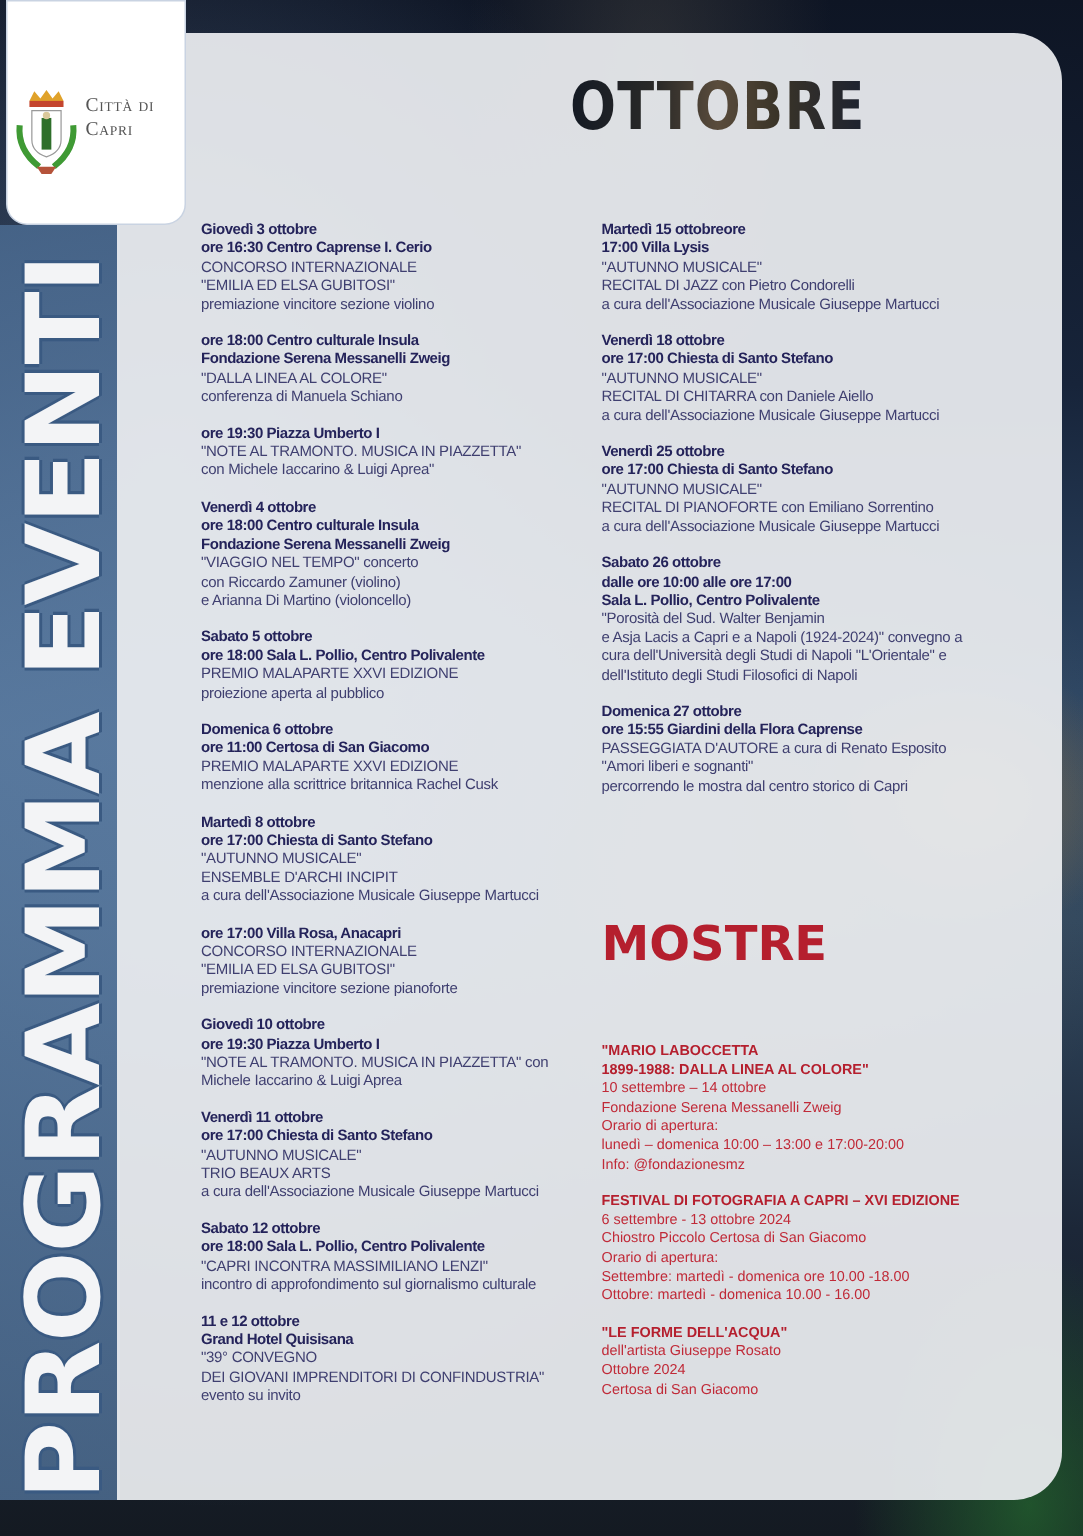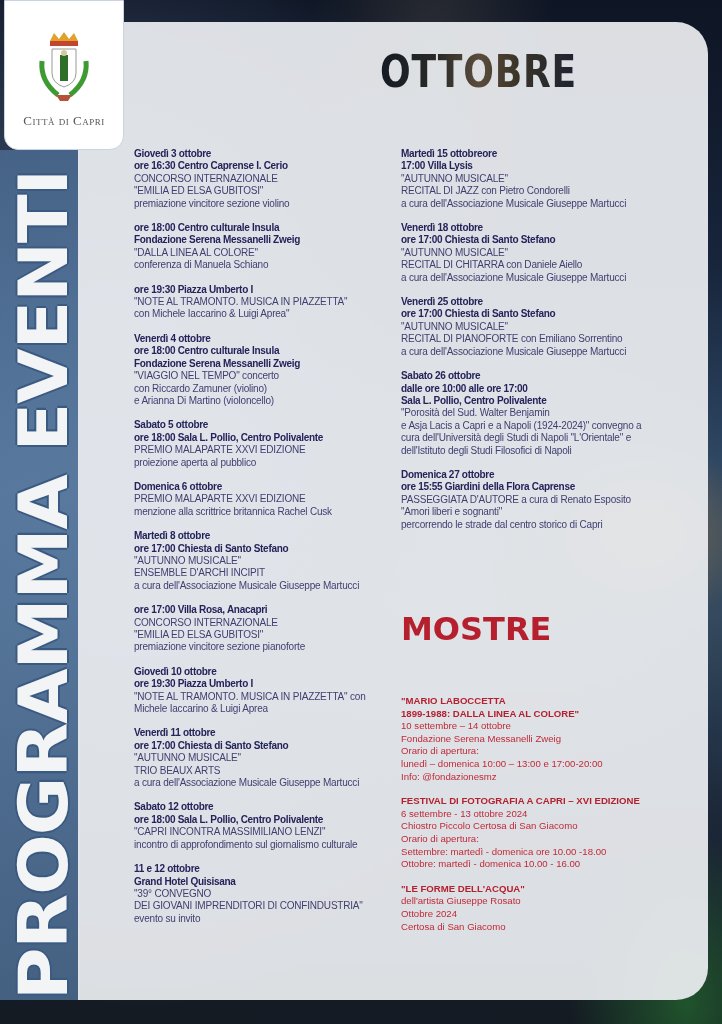--- a/index.html
+++ b/index.html
@@ -36,21 +36,21 @@
   }
   .panel {
     position:absolute; left:78px; top:22px; width:630px; height:978px;
     background: rgba(236,238,241,0.93);
     border-top-right-radius:32px; border-bottom-right-radius:32px;
   }
   .logo-card {
     position:absolute; left:4px; top:0; width:118px; height:148px;
     background:#ffffff; border:1px solid #c9d3e2;
     border-bottom-left-radius:14px; border-bottom-right-radius:14px;
-    display:flex; flex-direction:column; align-items:center;
+    display:flex; flex-direction:row; align-items:center;
   }
   .crest { margin-top:30px; width:64px; height:76px; }
   .logo-text {
     font-family:"Liberation Serif", serif; font-size:13px; color:#555;
     letter-spacing:0.5px; margin-top:6px; font-variant: small-caps;
   }
   .month-title {
     position:absolute; left:380px; top:46px;
     font-family:"DejaVu Sans", sans-serif; font-weight:bold; font-size:44px;
     letter-spacing:1px; color:#2a2620;
@@ -127,20 +127,21 @@
       <div class="t">e Arianna Di Martino (violoncello)</div>
     </div>
     <div class="event">
       <div class="b">Sabato 5 ottobre</div>
       <div class="b">ore 18:00 Sala L. Pollio, Centro Polivalente</div>
       <div class="t">PREMIO MALAPARTE XXVI EDIZIONE</div>
       <div class="t">proiezione aperta al pubblico</div>
     </div>
     <div class="event">
       <div class="b">Domenica 6 ottobre</div>
+      <div class="b">ore 11:00 Certosa di San Giacomo</div>
       <div class="t">PREMIO MALAPARTE XXVI EDIZIONE</div>
       <div class="t">menzione alla scrittrice britannica Rachel Cusk</div>
     </div>
     <div class="event">
       <div class="b">Martedì 8 ottobre</div>
       <div class="b">ore 17:00 Chiesta di Santo Stefano</div>
       <div class="t">"AUTUNNO MUSICALE"</div>
       <div class="t">ENSEMBLE D'ARCHI INCIPIT</div>
       <div class="t">a cura dell'Associazione Musicale Giuseppe Martucci</div>
     </div>
@@ -206,21 +207,21 @@
       <div class="t">"Porosità del Sud. Walter Benjamin</div>
       <div class="t">e Asja Lacis a Capri e a Napoli (1924-2024)" convegno a</div>
       <div class="t">cura dell'Università degli Studi di Napoli "L'Orientale" e</div>
       <div class="t">dell'Istituto degli Studi Filosofici di Napoli</div>
     </div>
     <div class="event">
       <div class="b">Domenica 27 ottobre</div>
       <div class="b">ore 15:55 Giardini della Flora Caprense</div>
       <div class="t">PASSEGGIATA D'AUTORE a cura di Renato Esposito</div>
       <div class="t">"Amori liberi e sognanti"</div>
-      <div class="t">percorrendo le strade dal centro storico di Capri</div>
+      <div class="t">percorrendo le mostra dal centro storico di Capri</div>
     </div>
   </div>
 
 <div class="mostre-title">MOSTRE</div>
 <div class="mostre" id="mostre-list">
     <div class="mostra">
       <div class="h">"MARIO LABOCCETTA</div>
       <div class="h">1899-1988: DALLA LINEA AL COLORE"</div>
       <div>10 settembre – 14 ottobre</div>
       <div>Fondazione Serena Messanelli Zweig</div>

